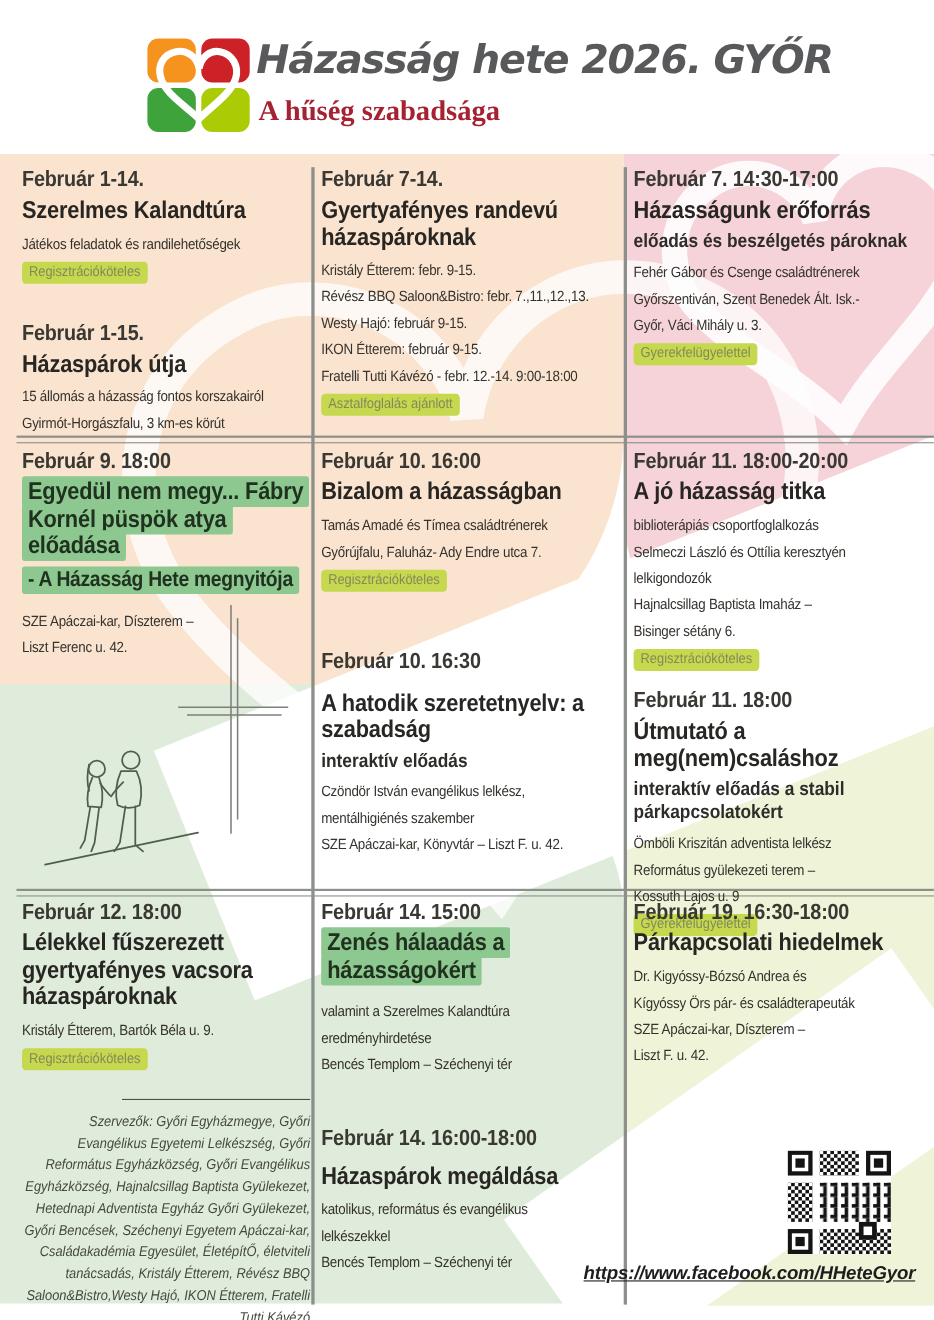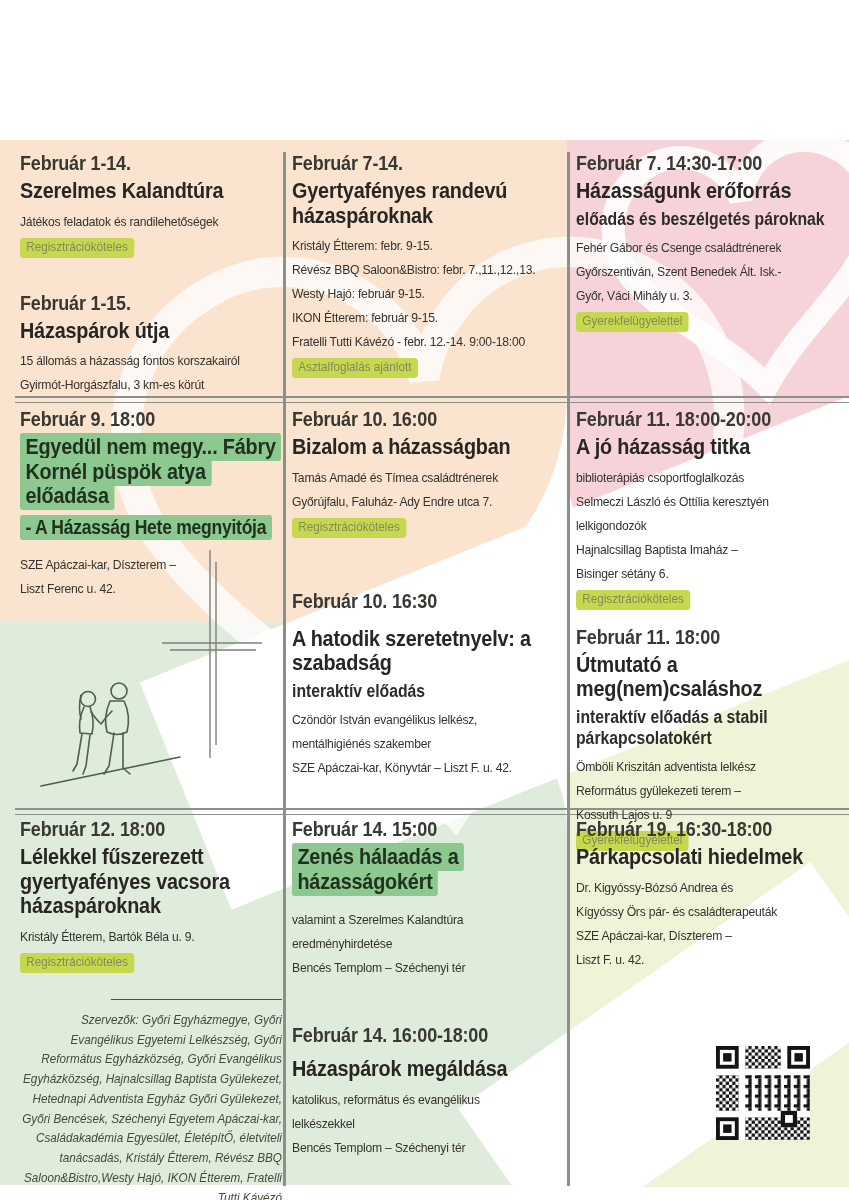--- a/index.html
+++ b/index.html
@@ -93,20 +93,31 @@
       <path d="M88 71 L88 106 l7 6"></path>
       <path d="M77 49 q-7 7 -11 13"></path>
     </g>
   </svg>
 
   <div class="hdivider" style="top:396px;"></div>
   <div class="hdivider" style="top:808px;"></div>
   <div class="vdivider" style="left:283px;"></div>
   <div class="vdivider" style="left:567px;"></div>
 
+  <div id="header">
+    <svg class="logo" width="96" height="88" viewBox="0 0 96 88">
+      <rect x="1" y="1" width="44" height="40" rx="10" style="fill:var(--logo_orange)"></rect>
+      <rect x="50" y="1" width="44" height="40" rx="10" style="fill:var(--logo_red)"></rect>
+      <rect x="1" y="46" width="44" height="40" rx="10" style="fill:var(--logo_green)"></rect>
+      <rect x="50" y="46" width="44" height="40" rx="10" style="fill:var(--logo_lime)"></rect>
+      <path d="M48 28 C46 17 36 11 27 13 C16 15 10 25 13 36 C17 51 33 60 48 74 C60 62 76 52 81 38 C85 26 78 15 67 13 C58 11 50 18 48 28 Z" fill="none" stroke="#fff" stroke-width="6.5"></path>
+    </svg>
+    <div class="main-title">Házasság hete 2026. GYŐR</div>
+    <div class="sub-title">A hűség szabadsága</div>
+  </div>
 
   <div class="cell" style="left:20px;top:152px;width:289px;">
     <div class="event">
       <div class="date">Február 1-14.</div>
       <div class="etitle">Szerelmes Kalandtúra</div>
       <div class="detail">Játékos feladatok és randilehetőségek</div>
       <div><span class="badge">Regisztrációköteles</span></div>
     </div>
     <div class="event">
       <div class="date">Február 1-15.</div>
@@ -256,14 +267,15 @@
         <rect x="1.2" y="23.2" width="4.6" height="4.6" fill="#fff"></rect>
         <rect x="2.2" y="24.2" width="2.6" height="2.6" fill="#141414"></rect>
     </g>
     <rect x="9" y="0" width="11" height="7" fill="url(#qrp)"></rect>
     <rect x="9" y="9" width="20" height="11" fill="url(#qrp2)"></rect>
     <rect x="0" y="9" width="7" height="11" fill="url(#qrp)"></rect>
     <rect x="9" y="22" width="20" height="7" fill="url(#qrp)"></rect>
     <rect x="20" y="20" width="5" height="5" fill="#141414"></rect>
       <rect x="21.3" y="21.3" width="2.4" height="2.4" fill="#fff"></rect>
   </svg>
+  <a id="fb-link" href="#">https://www.facebook.com/HHeteGyor</a>
 
 </div>
 
 </body></html>

